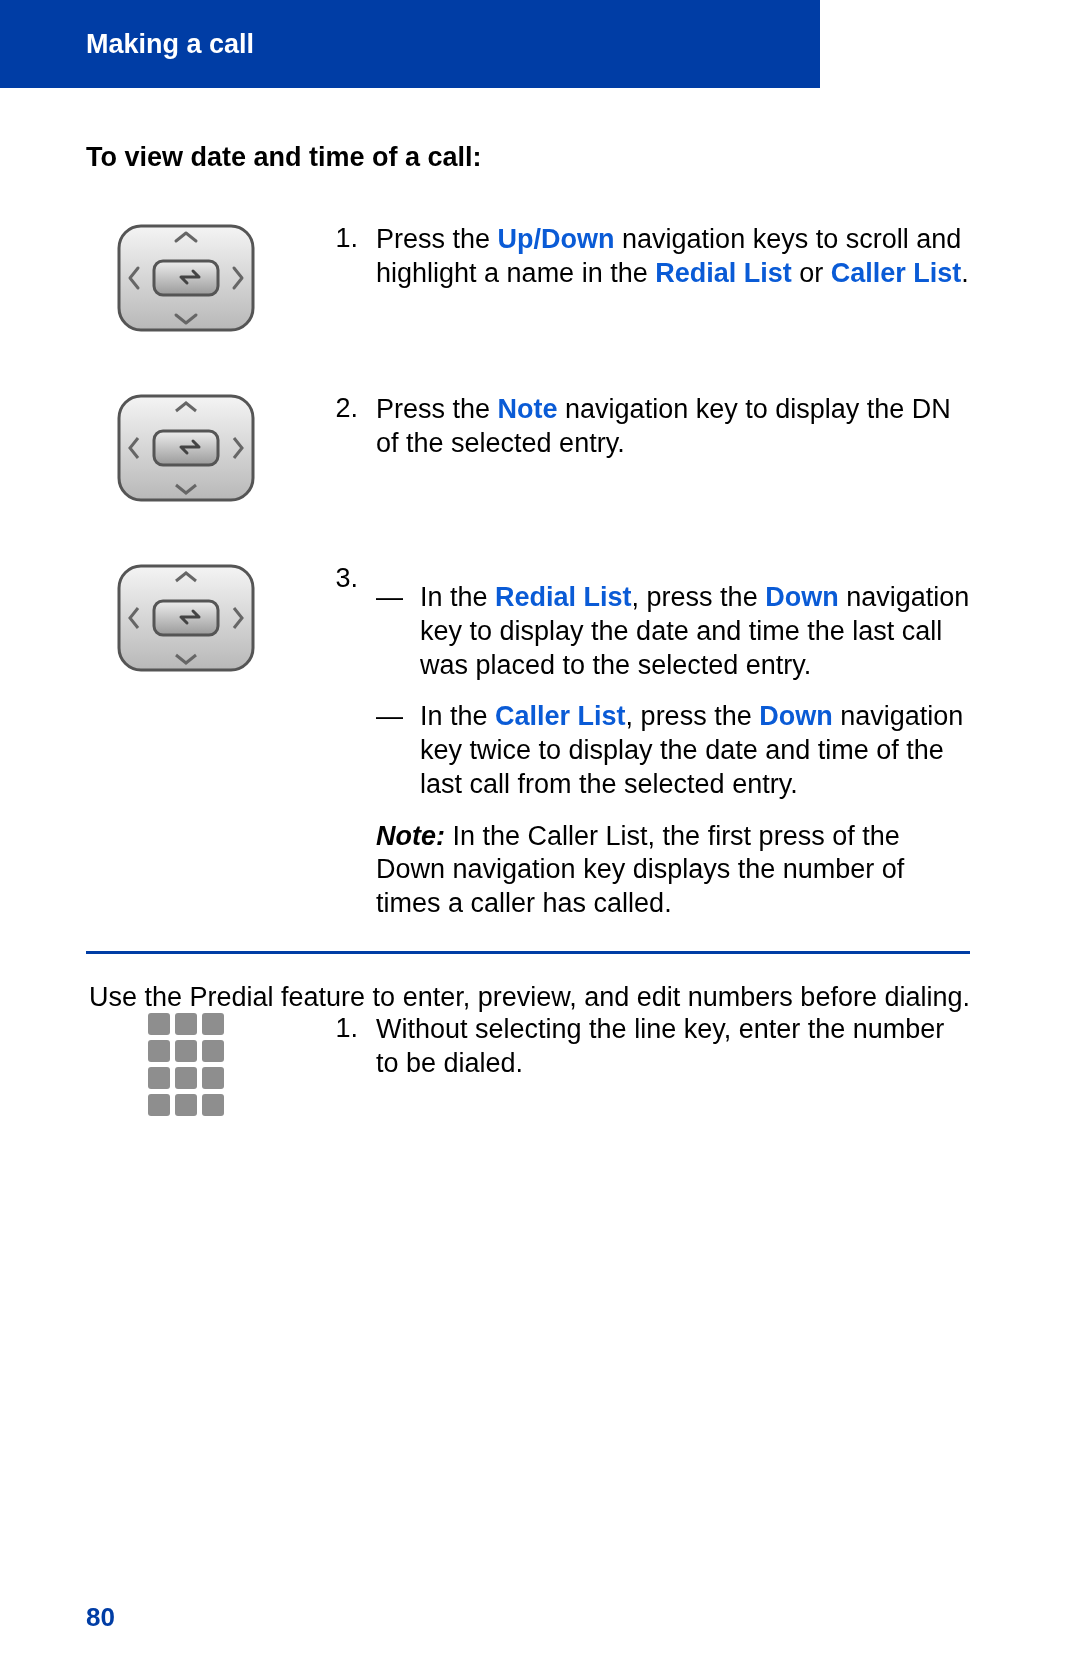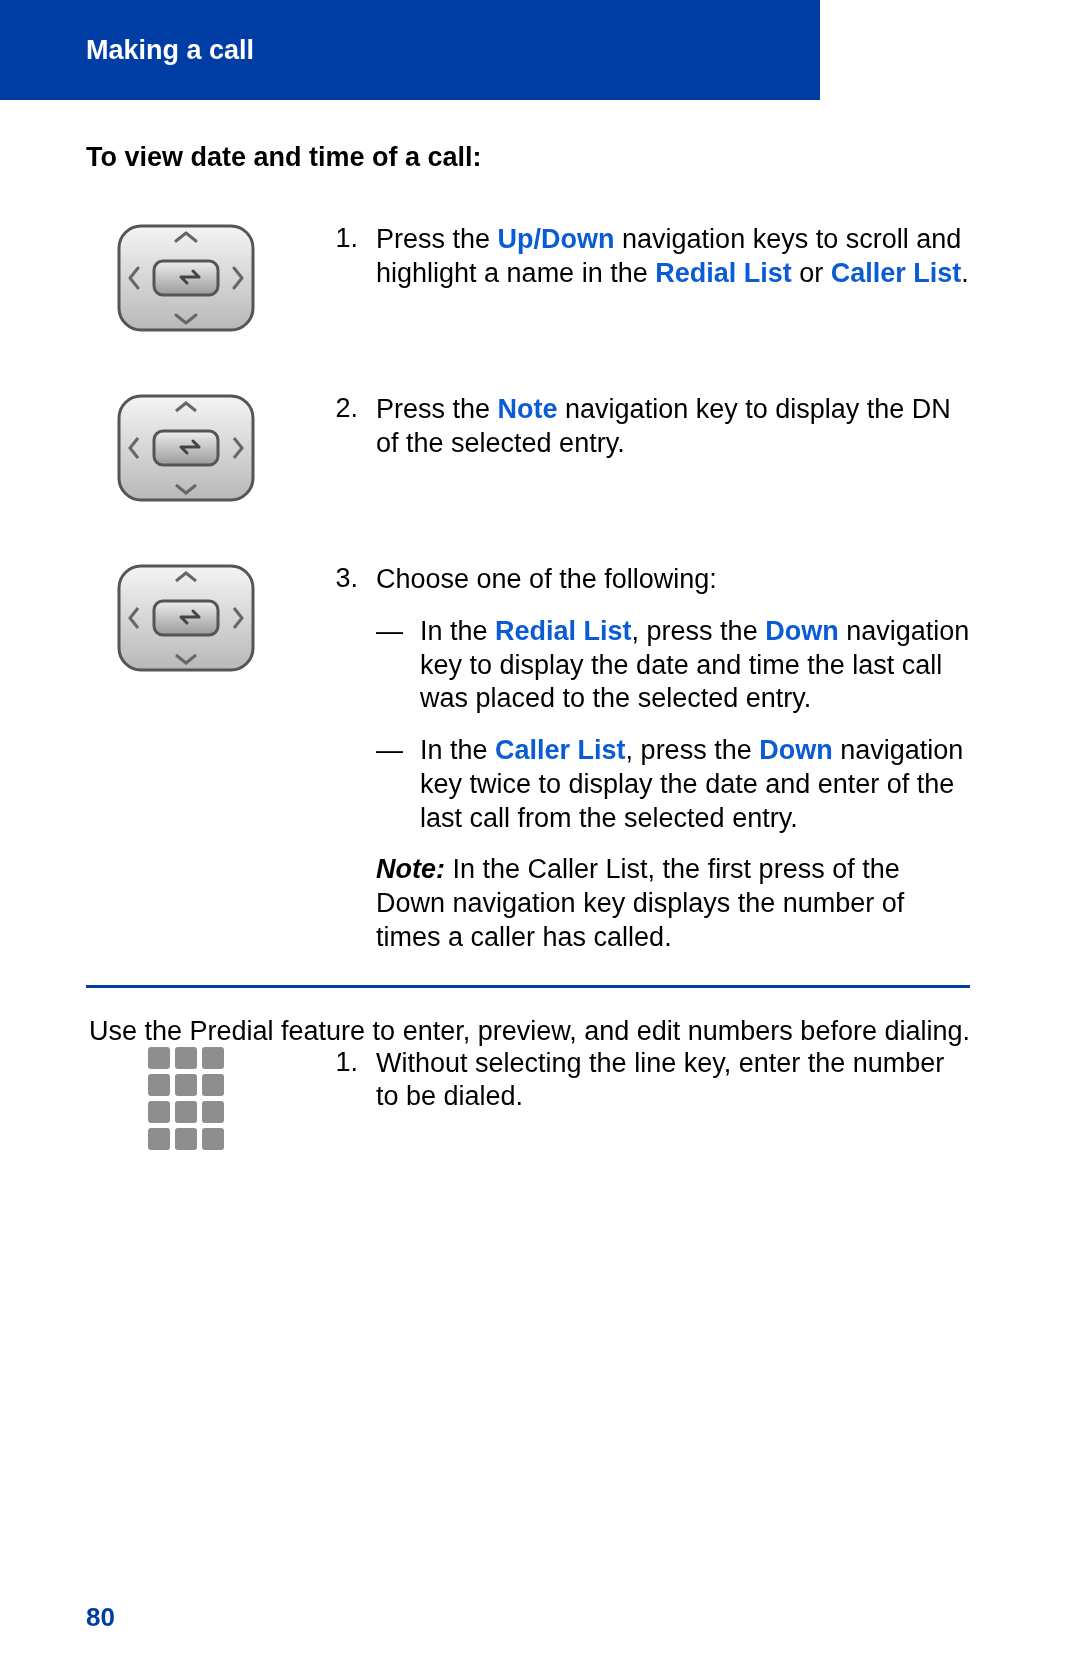--- a/index.html
+++ b/index.html
@@ -17,21 +17,21 @@
     position:relative;
     font-family:Helvetica, Arial, sans-serif;
     color:#000;
     font-size:27px;
     box-sizing:border-box;
   }
   .header-bar{
     position:absolute;
     top:0;left:0;
     width:820px;
-    height:100px;
+    height:88px;
     background:var(--blue);
     color:#fff;
     font-weight:700;
     font-family:"Futura", "Trebuchet MS", Helvetica, sans-serif;
     font-size:27px;
     padding-left:var(--pad-left);
     box-sizing:border-box;
     display:flex;align-items:center;
   }
   .content{
@@ -186,29 +186,28 @@
         <path d="M65 54 h18 l-6 -6 M65 54 l6 6" fill="none" stroke="#444" stroke-width="3" stroke-linecap="round" stroke-linejoin="round"></path>
         <path d="M60 18 l10 -8 l10 8" fill="none" stroke="#666" stroke-width="3"></path>
         <path d="M60 92 l10 8 l10 -8" fill="none" stroke="#666" stroke-width="3"></path>
         <path d="M22 45 l-8 10 l8 10" fill="none" stroke="#666" stroke-width="3"></path>
         <path d="M118 45 l8 10 l-8 10" fill="none" stroke="#666" stroke-width="3"></path>
       </svg>
     </div>
     <div class="text-col">
       <div class="num">3.</div>
       <div class="body-text">
-        <span>Choose one of the following:</span>
         <div class="dash-list">
           <div class="dash-item">
             <div class="dash">—</div>
             <div><span>In the </span><span class="highlight">Redial List</span><span>, press the </span><span class="highlight">Down</span><span> navigation key to display the date and time the last call was placed to the selected entry.</span></div>
           </div>
           <div class="dash-item">
             <div class="dash">—</div>
-            <div><span>In the </span><span class="highlight">Caller List</span><span>, press the </span><span class="highlight">Down</span><span> navigation key twice to display the date and enter of the last call from the selected entry.</span></div>
+            <div><span>In the </span><span class="highlight">Caller List</span><span>, press the </span><span class="highlight">Down</span><span> navigation key twice to display the date and time of the last call from the selected entry.</span></div>
           </div>
         </div>
         <div style="margin-top:4px;">
           <span class="note-label">Note:</span><span> In the Caller List, the first press of the Down navigation key displays the number of times a caller has called.</span>
         </div>
       </div>
     </div>
   </div>
 
   <hr class="section-rule">

